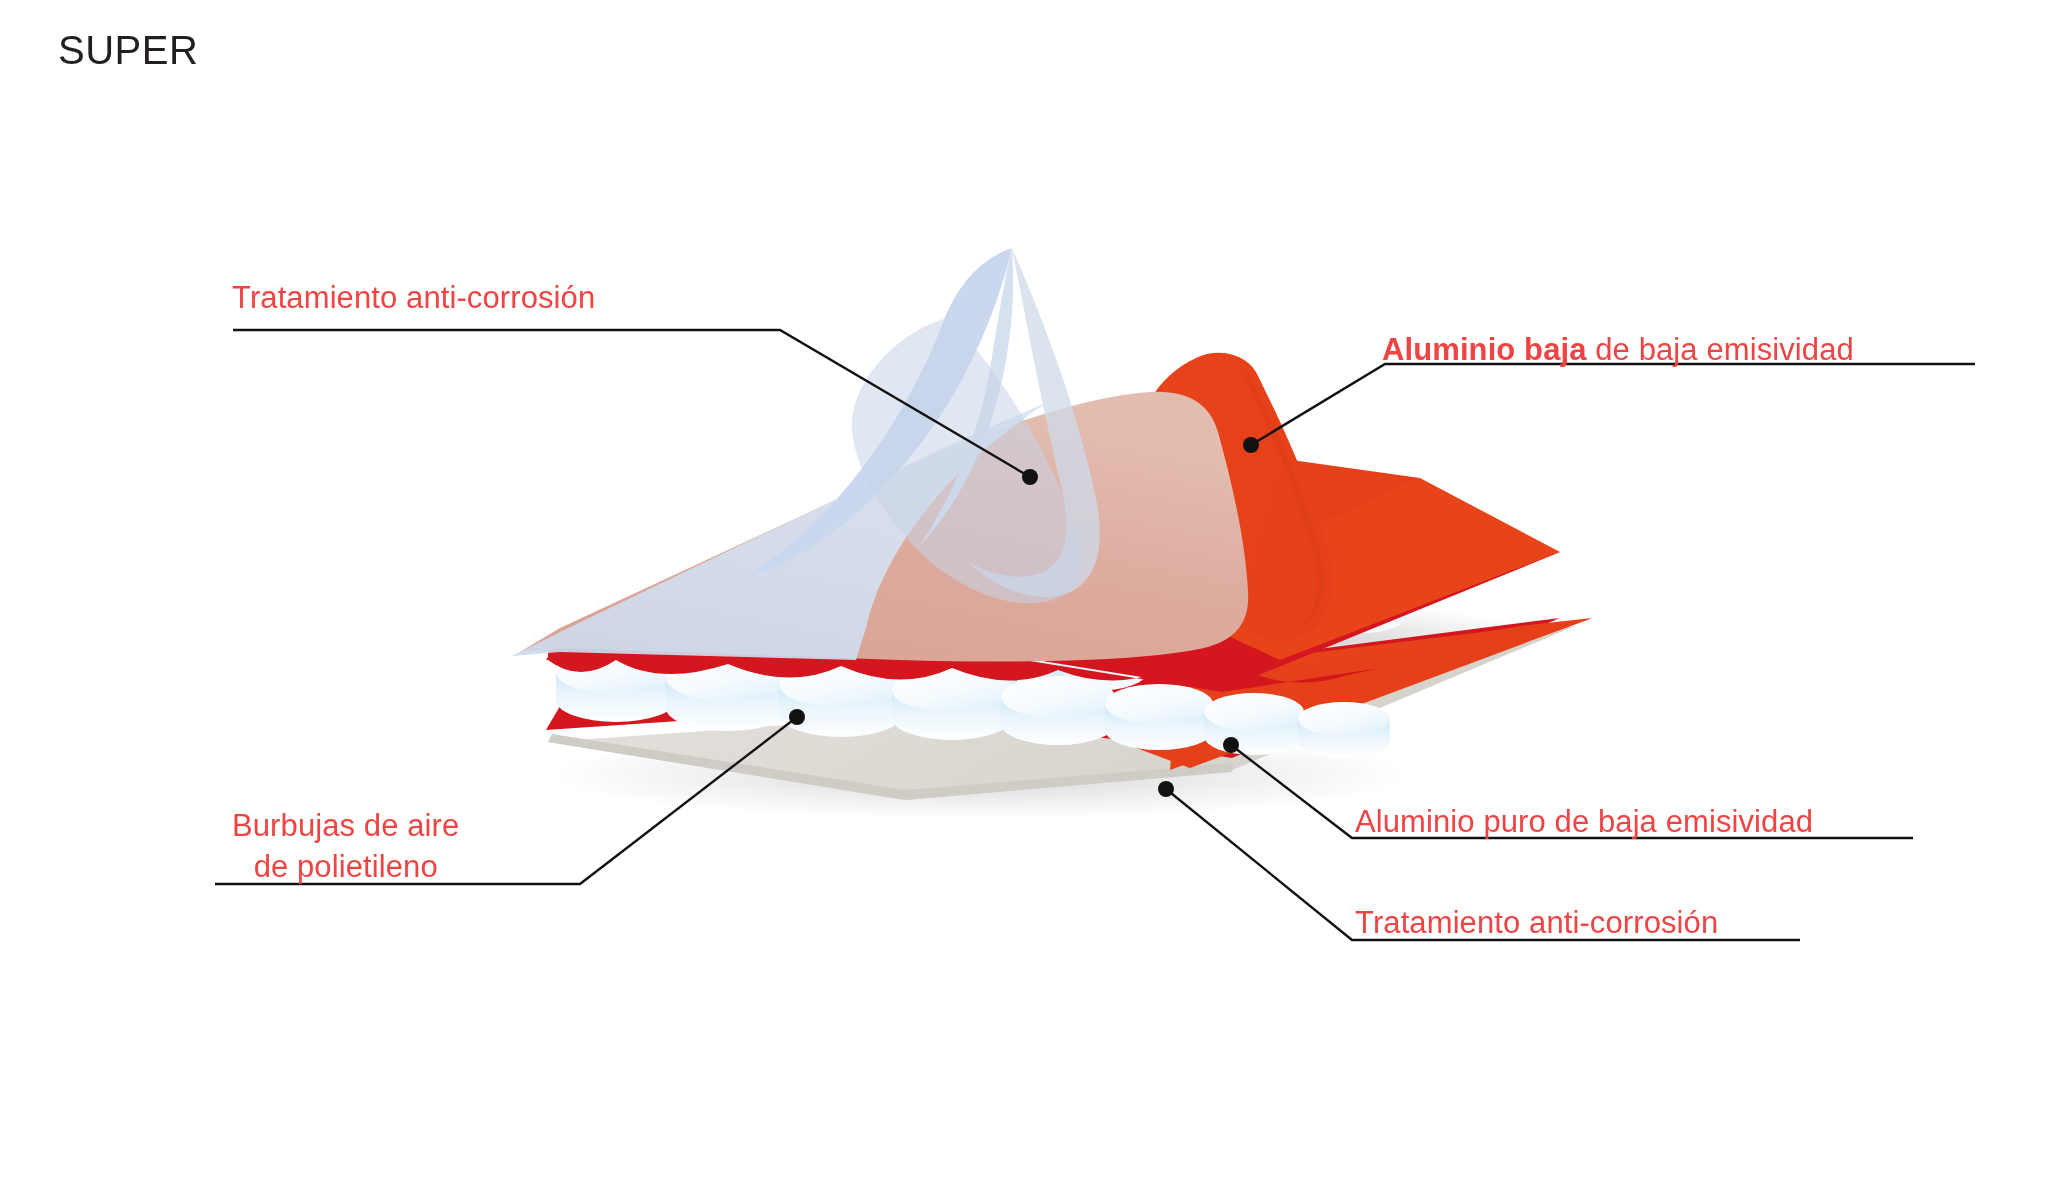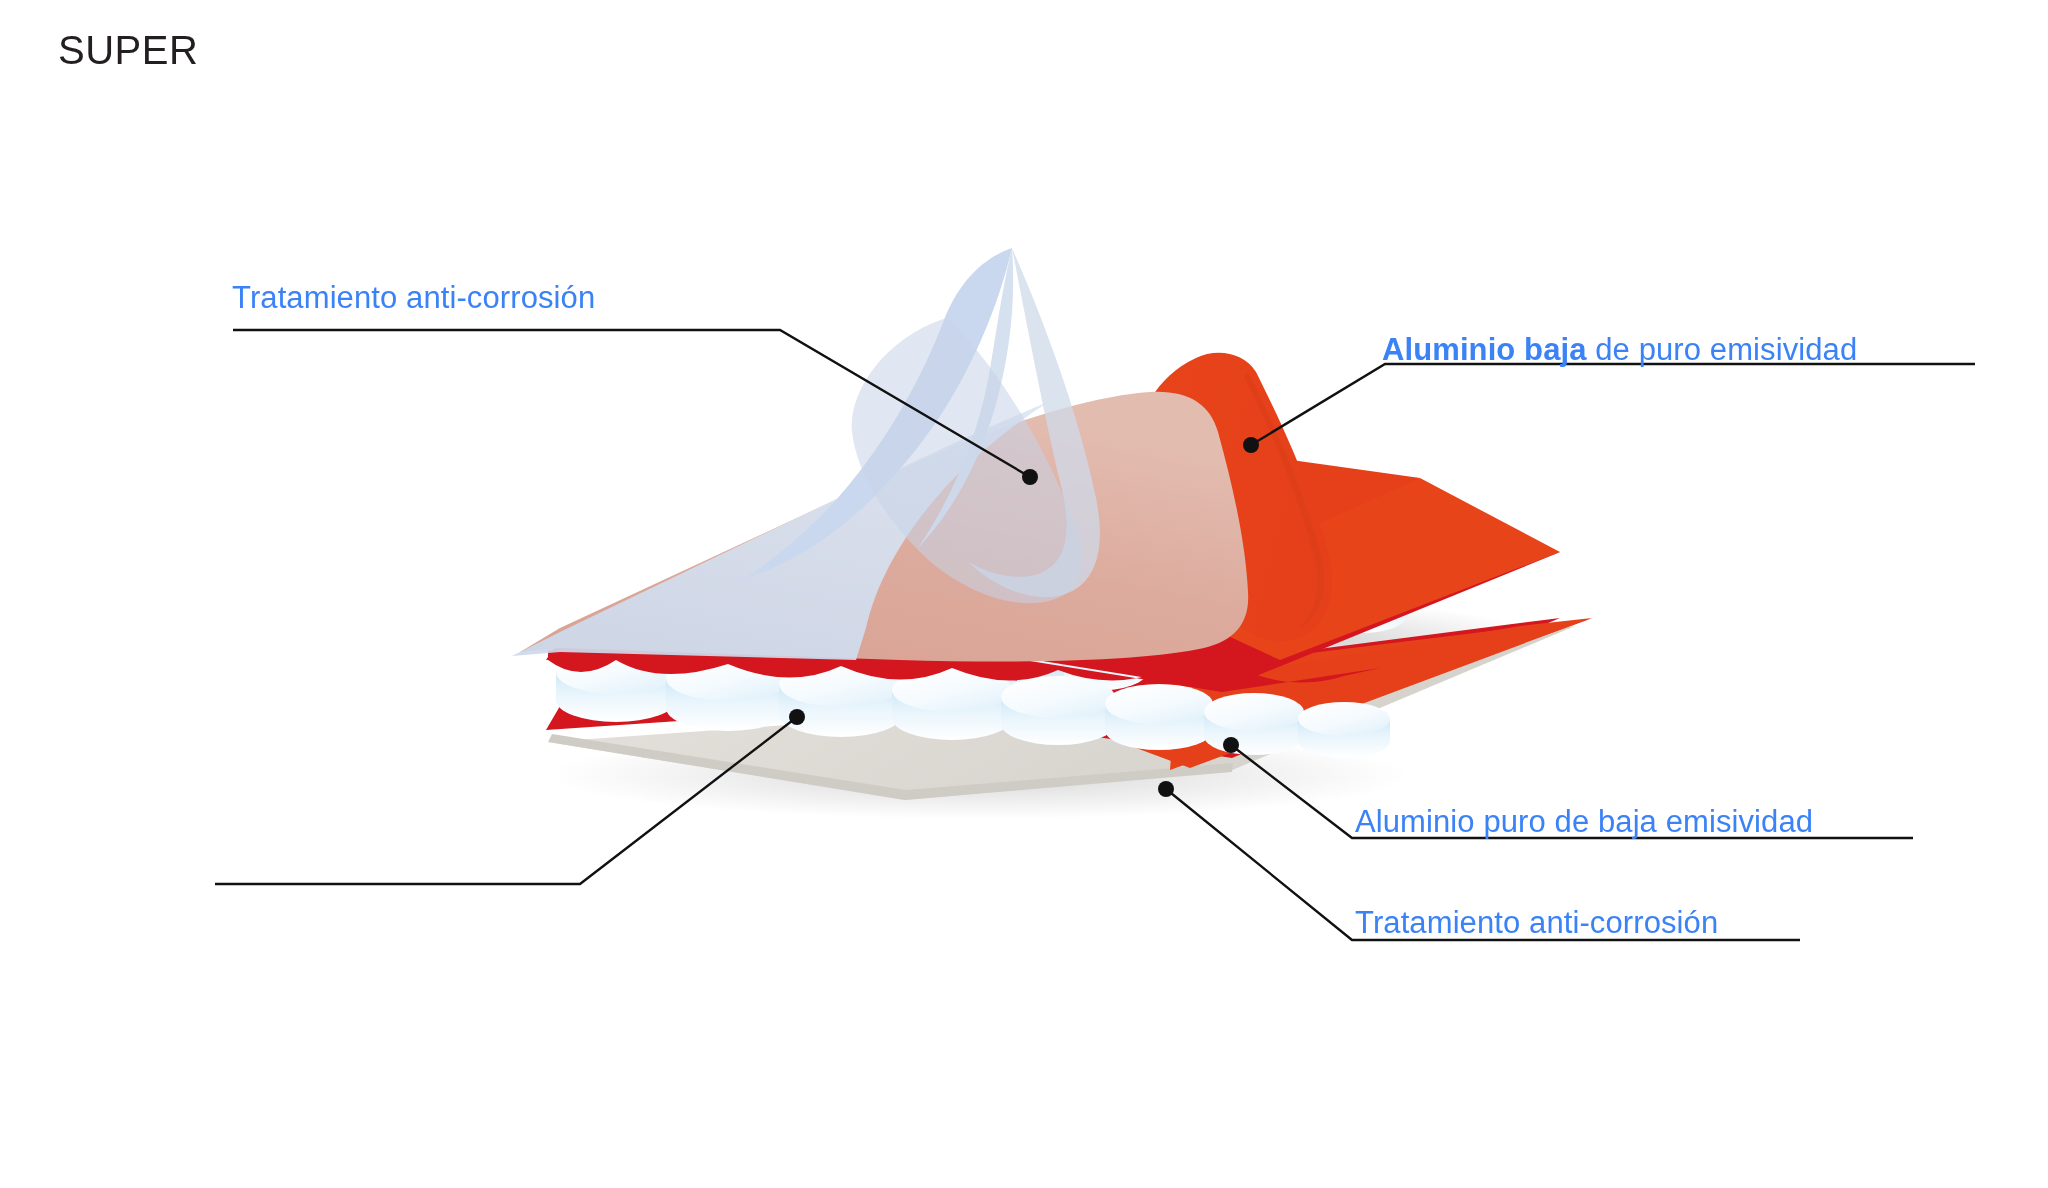--- a/index.html
+++ b/index.html
@@ -36,21 +36,21 @@
     position: absolute;
     left: 0; top: 0;
     width: 2048px;
     height: 1188px;
     display: block;
   }
   .callout {
     position: absolute;
     font-size: 31px;
     font-weight: 400;
-    color: #3b82f6;
+    color: #ef4444;
     white-space: nowrap;
     line-height: 1.32;
     letter-spacing: 0.1px;
   }
   .callout .strong { font-weight: 700; }
   #callout-anticorrosion-top { left: 232px; top: 278px; }
   #callout-aluminio-top      { left: 1382px; top: 330px; }
   #callout-burbujas          { left: 232px; top: 806px; }
   #callout-aluminio-bottom   { left: 1355px; top: 802px; }
   #callout-anticorrosion-bot { left: 1355px; top: 903px; }
@@ -272,23 +272,27 @@
       <circle cx="1231" cy="745" r="8"></circle>
       <circle cx="1166" cy="789" r="8"></circle>
     </g>
   </svg>
 
   <div class="callout" id="callout-anticorrosion-top">
     <span>Tratamiento anti-corrosión</span>
   </div>
 
   <div class="callout" id="callout-aluminio-top">
-    <span class="strong">Aluminio baja</span><span> de puro emisividad</span>
-  </div>
-
+    <span class="strong">Aluminio baja</span><span> de baja emisividad</span>
+  </div>
+
+  <div class="callout" id="callout-burbujas">
+    <div>Burbujas de aire</div>
+    <div>de polietileno</div>
+  </div>
 
   <div class="callout" id="callout-aluminio-bottom">
     <span>Aluminio puro de baja emisividad</span>
   </div>
 
   <div class="callout" id="callout-anticorrosion-bot">
     <span>Tratamiento anti-corrosión</span>
   </div>
 
 </div>

